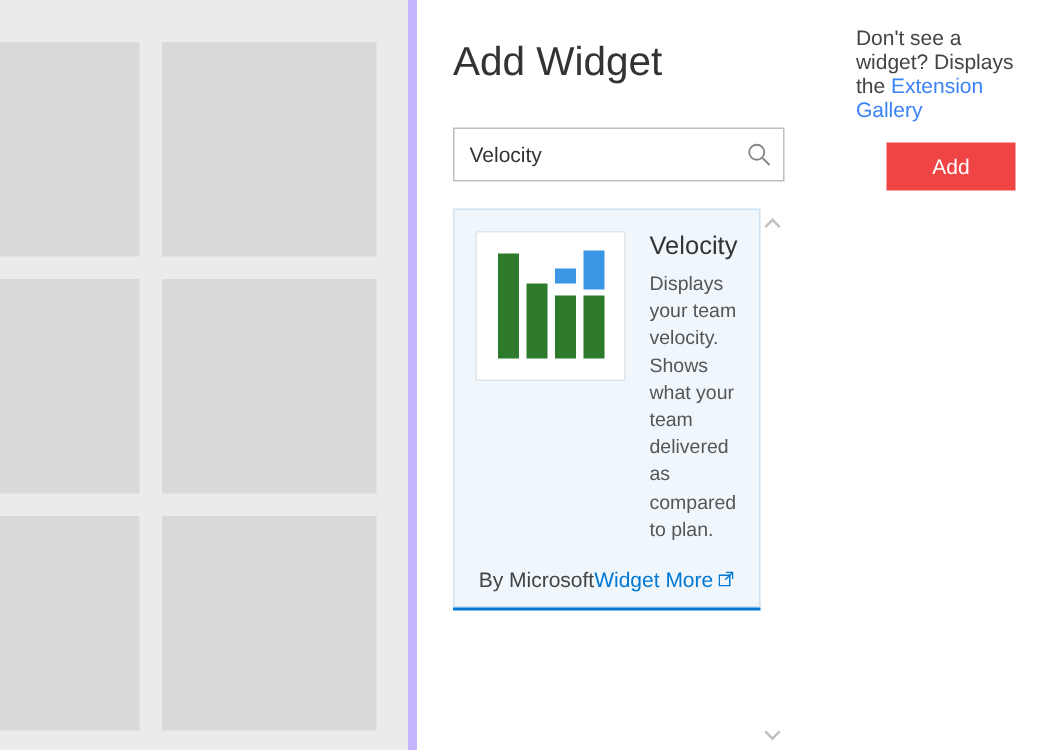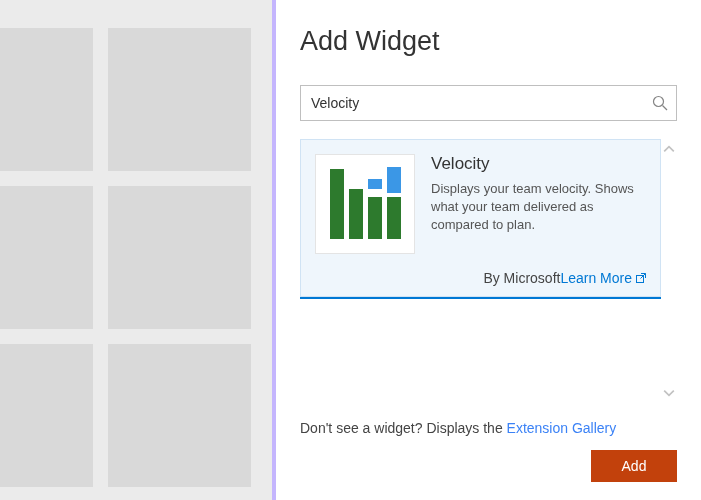--- a/index.html
+++ b/index.html
@@ -18,23 +18,23 @@
     position: absolute;
     background: #d9d9d9;
     width: 143px;
     height: 143px;
   }
 
   
   .panel {
     flex: 1;
     height: 500px;
-    border-left: 4px solid #c4b5fd;
-    display: flex;
-    flex-direction: column;
+    border-left: 6px solid #c4b5fd;
+    display: flex;
+    flex-direction: row;
     position: relative;
   }
   .panel-inner {
     padding: 20px 24px 0 24px;
     display: flex;
     flex-direction: column;
     flex: 1;
     min-height: 0;
   }
   .title {
@@ -98,41 +98,41 @@
     gap: 5px;
     padding: 14px 10px 14px 10px;
   }
   .thumb .bar { width: 14px; display: flex; flex-direction: column; }
   .seg-blue { background: #3b97e6; }
   .seg-green { background: #2d7a2d; }
   .card-body { flex: 1; }
   .card-title { font-size: 17px; color: #333; margin-bottom: 6px; }
   .card-desc { font-size: 13px; color: #555; line-height: 1.4; }
   .card-foot {
-    display: flex; justify-content: flex-end;
+    display: flex; justify-content: center;
     font-size: 14px; color: #444; margin-top: 16px;
   }
   .learn-more { color: #0078d4; text-decoration: none; display: inline-flex; align-items: center; gap: 4px; }
   .ext-icon { width: 10px; height: 10px; }
 
   .divider-blue { height: 2px; background: #0078d4; }
 
   .footer {
     border-top: 1px solid transparent;
     padding: 16px 24px 18px 24px;
   }
   .foot-text { font-size: 14px; color: #444; }
   .link { color: #3b82f6; cursor: pointer; }
   .buttons { display: flex; justify-content: flex-end; gap: 10px; margin-top: 14px; }
   .btn {
     height: 32px; min-width: 86px;
     font-size: 14px; font-family: inherit;
     border: none; cursor: pointer;
   }
-  .btn-primary { background: #c2410c; color: #fff; }
+  .btn-primary { background: #ef4444; color: #fff; }
   .btn-secondary { background: #eaeaea; color: #333; }
 </style>
 </head>
 <body>
 
 <div class="dash">
   <div class="tile" style="left:-50px; top:28px;"></div>
   <div class="tile" style="left:108px; top:28px;"></div>
   <div class="tile" style="left:-50px; top:186px;"></div>
   <div class="tile" style="left:108px; top:186px;"></div>
@@ -175,21 +175,21 @@
               </div>
             </div>
             <div class="card-body">
               <div class="card-title">Velocity</div>
               <div class="card-desc">Displays your team velocity. Shows what your team delivered as compared to plan.</div>
             </div>
           </div>
           <div class="card-foot">
             <span>By Microsoft</span>
             <a class="learn-more">
-              <span>Learn More</span>
+              <span>Widget More</span>
               <svg class="ext-icon" viewBox="0 0 10 10">
                 <rect x="0.5" y="2.5" width="7" height="7" fill="none" stroke="#0078d4" stroke-width="1"></rect>
                 <path d="M5 0.5 H9.5 V5" fill="none" stroke="#0078d4" stroke-width="1"></path>
                 <line x1="9.5" y1="0.5" x2="4.5" y2="5.5" stroke="#0078d4" stroke-width="1"></line>
               </svg>
             </a>
           </div>
         </div>
         <div class="divider-blue"></div>
       </div>

